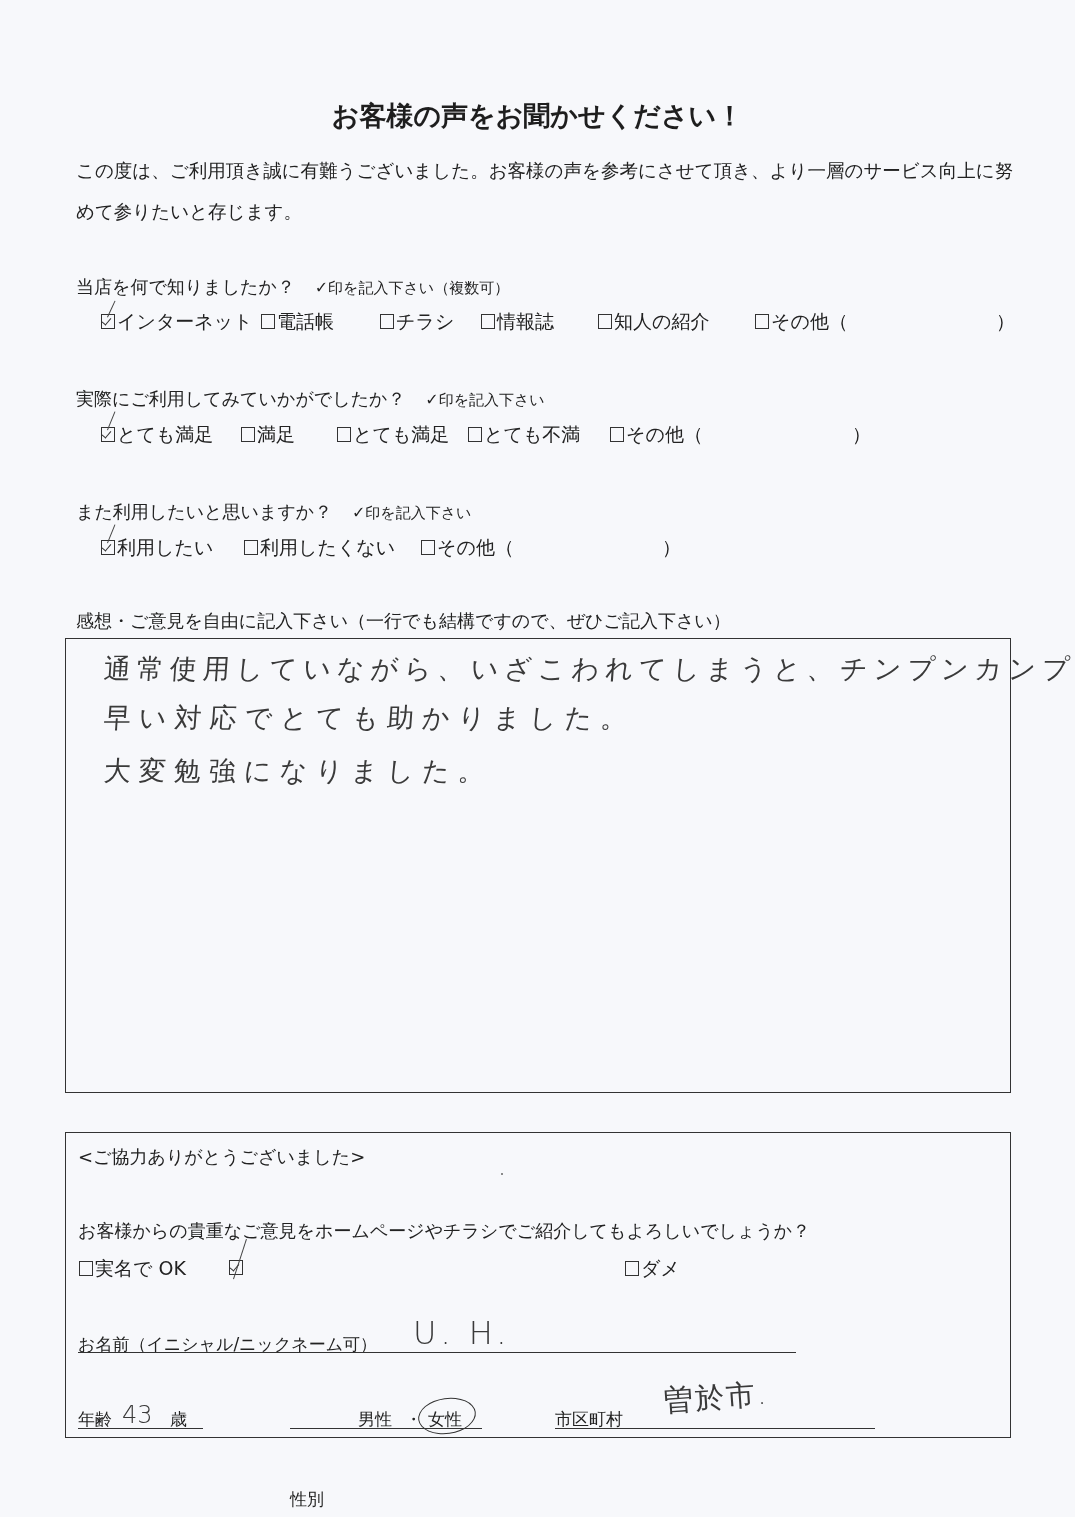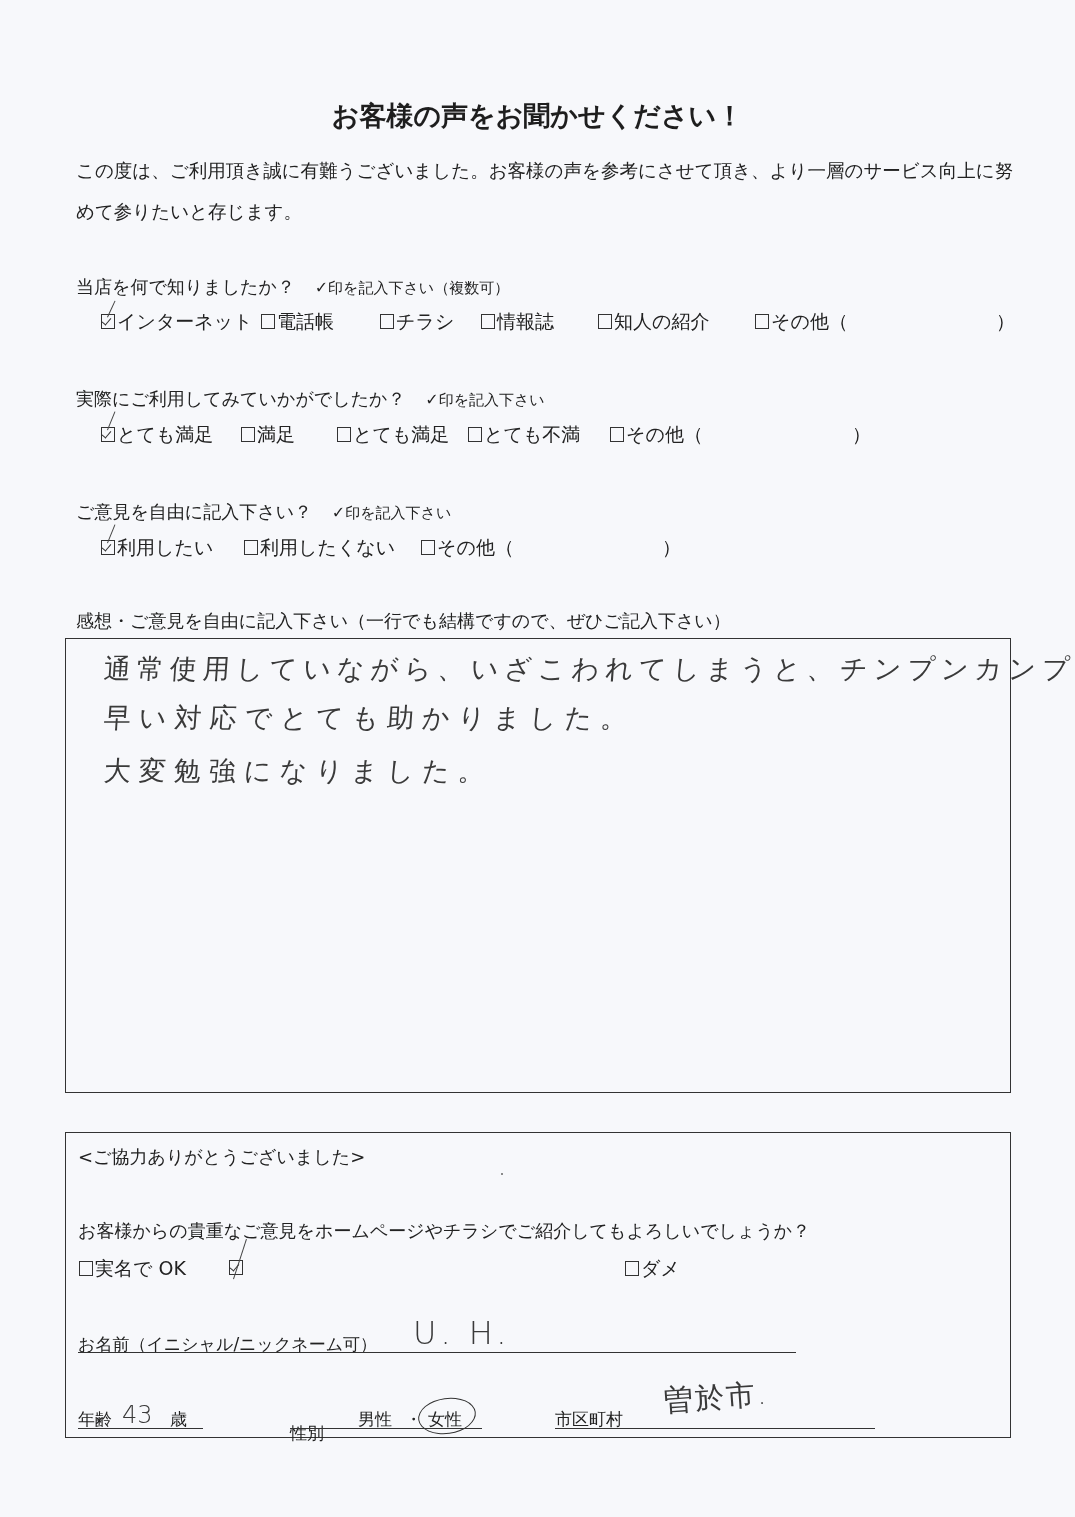--- a/index.html
+++ b/index.html
@@ -88,21 +88,21 @@
   <span class="opt" style="left:101px; top:422px;"><span class="box checked"></span><span>とても満足</span></span>
   <span class="opt" style="left:241px; top:422px;"><span class="box"></span><span>満足</span></span>
   <span class="opt" style="left:337px; top:422px;"><span class="box"></span><span>とても満足</span></span>
   <span class="opt" style="left:468px; top:422px;"><span class="box"></span><span>とても不満</span></span>
   <span class="opt" style="left:610px; top:422px;"><span class="box"></span><span>その他（</span></span>
   <span class="paren" style="left:852px; top:422px;">）</span>
 </div>
 <div class="pen-stroke" style="left:107px; top:410px; height:20px; transform: rotate(22deg);"></div>
 
 <div class="abs q" style="top:500px;">
-  <span>ご意見を自由に記入下さい？</span>
+  <span>また利用したいと思いますか？</span>
   <span class="note"><span class="tick">✓</span><span>印を記入下さい</span></span>
 </div>
 <div class="opts">
   <span class="opt" style="left:101px; top:535px;"><span class="box checked"></span><span>利用したい</span></span>
   <span class="opt" style="left:244px; top:535px;"><span class="box"></span><span>利用したくない</span></span>
   <span class="opt" style="left:421px; top:535px;"><span class="box"></span><span>その他（</span></span>
   <span class="paren" style="left:662px; top:535px;">）</span>
 </div>
 <div class="pen-stroke" style="left:107px; top:523px; height:20px; transform: rotate(22deg);"></div>
 
@@ -126,21 +126,21 @@
 
 <div class="abs field-label" style="left:78px; top:1333px;">お名前（イニシャル/ニックネーム可）</div>
 <div class="abs handval" style="left:413px; top:1314px; font-size:32px; letter-spacing:4px;">U. H.</div>
 <div class="line" style="left:78px; top:1352px; width:718px;"></div>
 
 <div class="abs field-label" style="left:78px; top:1408px;">年齢</div>
 <div class="abs handval" style="left:122px; top:1401px; font-size:24px;">43</div>
 <div class="abs field-label" style="left:170px; top:1408px;">歳</div>
 <div class="line" style="left:78px; top:1428px; width:125px;"></div>
 
-<div class="abs field-label" style="left:290px; top:1422px;font-family:Liberation Serif, serif;">性別</div>
+<div class="abs field-label" style="left:290px; top:1488px;font-family:Liberation Serif, serif;">性別</div>
 <div class="abs field-label" style="left:358px; top:1408px;">男性</div>
 <div class="abs field-label" style="left:405px; top:1408px;">・</div>
 <div class="abs field-label" style="left:428px; top:1408px;">女性</div>
 <div class="circle" style="left:418px; top:1398px; width:56px; height:34px; transform: rotate(-8deg);"></div>
 <div class="line" style="left:290px; top:1428px; width:192px;"></div>
 
 <div class="abs field-label" style="left:555px; top:1408px;">市区町村</div>
 <div class="abs handval" style="left:664px; top:1378px; font-size:29px; letter-spacing:2px; transform: rotate(-4deg);">曽於市.</div>
 <div class="line" style="left:555px; top:1428px; width:320px;"></div>
 

